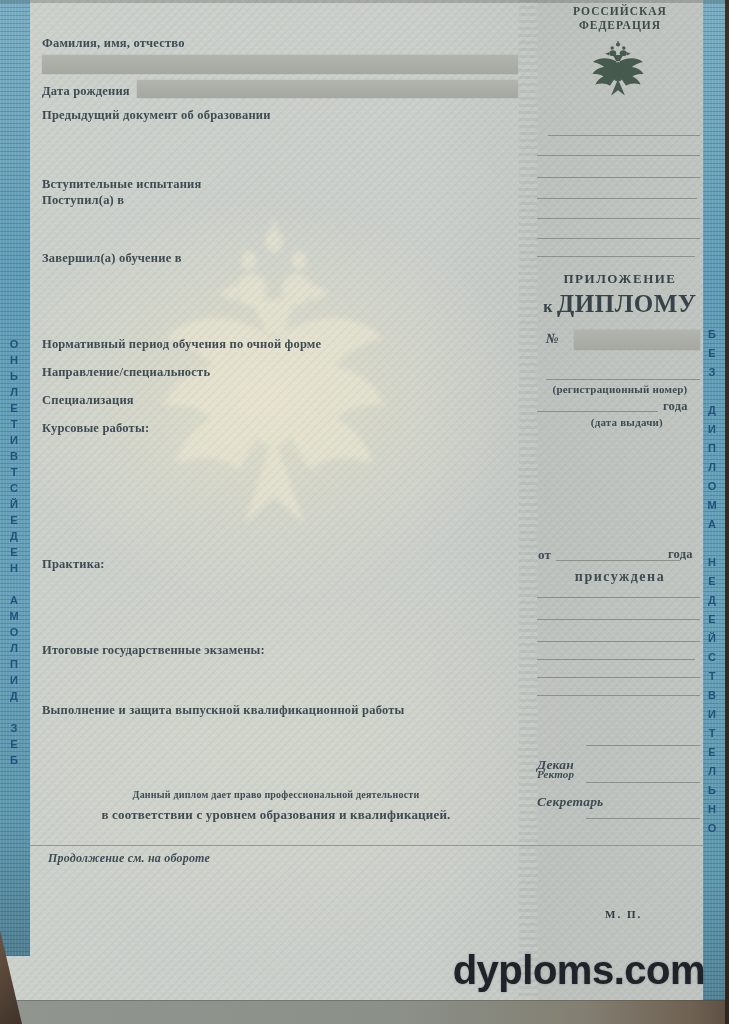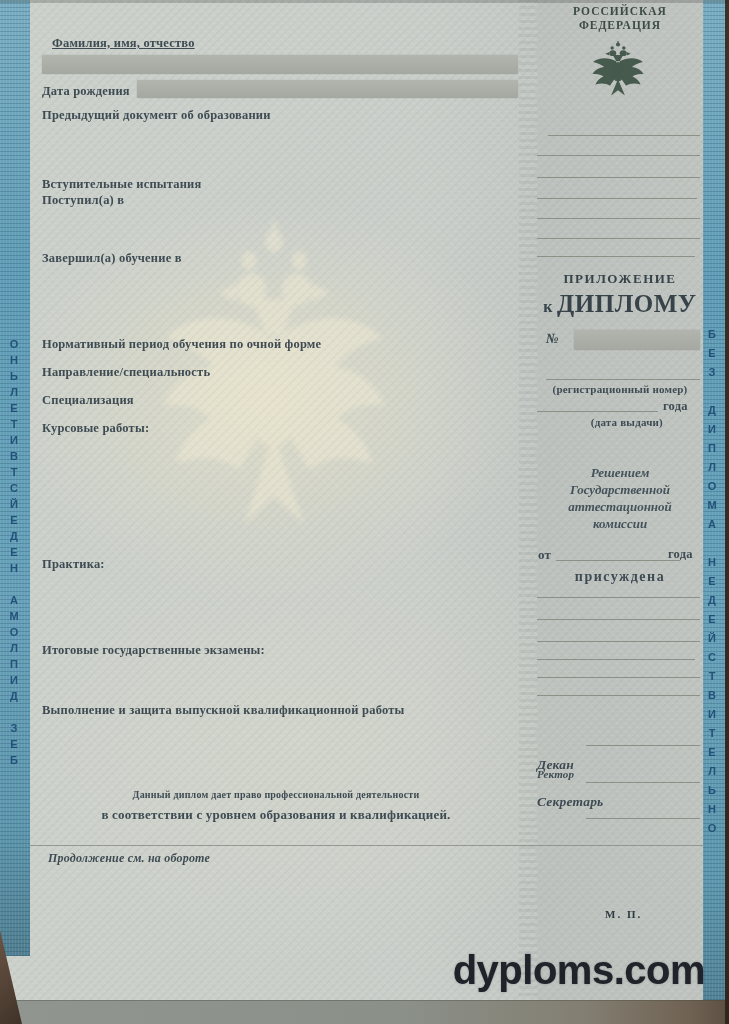--- a/index.html
+++ b/index.html
@@ -110,21 +110,21 @@
 
   <div class="band band-left">
       <div class="bandtex"></div>
     </div>
   <div class="band band-right">
       <div class="bandtex"></div>
     </div>
   <div class="vtext vtext-left">ОНЬЛЕТИВТСЙЕДЕН АМОЛПИД ЗЕБ</div>
   <div class="vtext vtext-right">БЕЗ ДИПЛОМА НЕДЕЙСТВИТЕЛЬНО</div>
 
-  <div class="lbl" style="left:52px;top:36px;text-decoration:underline;">Фамилия, имя, отчество</div>
+  <div class="lbl" style="left:42px;top:36px;">Фамилия, имя, отчество</div>
   <div class="bar" style="left:42px;top:55px;width:476px;height:19px;"></div>
 
   <div class="lbl" style="left:42px;top:84px;">Дата рождения</div>
   <div class="bar" style="left:137px;top:80px;width:381px;height:18px;"></div>
 
   <div class="lbl" style="left:42px;top:108px;">Предыдущий документ об образовании</div>
   <div class="lbl" style="left:42px;top:177px;">Вступительные испытания</div>
   <div class="lbl" style="left:42px;top:193px;">Поступил(а) в</div>
   <div class="lbl" style="left:42px;top:251px;">Завершил(а) обучение в</div>
   <div class="lbl" style="left:42px;top:337px;">Нормативный период обучения по очной форме</div>
@@ -162,26 +162,20 @@
   <div class="lbl it" style="left:546px;top:331px;font-size:14px;">№</div>
   <div class="bar" style="left:574px;top:330px;width:126px;height:20px;"></div>
 
   <div class="rline" style="left:546px;top:379px;width:154px;"></div>
   <div class="lbl" style="left:537px;top:383px;width:166px;text-align:center;font-size:11px;font-weight:600;">(регистрационный номер)</div>
 
   <div class="rline" style="left:537px;top:411px;width:121px;"></div>
   <div class="lbl" style="left:663px;top:399px;font-size:12.5px;">года</div>
   <div class="lbl" style="left:537px;top:416px;width:126px;text-align:right;font-size:11px;font-weight:600;">(дата выдачи)</div>
 
-  <div class="decision">
-    <div>Решением</div>
-    <div>Государственной</div>
-    <div>аттестационной</div>
-    <div>комиссии</div>
-  </div>
 
   <div class="lbl" style="left:538px;top:547px;font-size:13px;">от</div>
   <div class="rline" style="left:556px;top:560px;width:124px;"></div>
   <div class="lbl" style="left:668px;top:547px;font-size:12.5px;">года</div>
 
   <div class="lbl" style="left:537px;top:569px;width:166px;text-align:center;font-size:14px;letter-spacing:1.5px;">присуждена</div>
 
   <div class="rline" style="left:537px;top:597px;width:163px;"></div>
   <div class="rline" style="left:537px;top:619px;width:163px;"></div>
   <div class="rline" style="left:537px;top:641px;width:163px;"></div>

